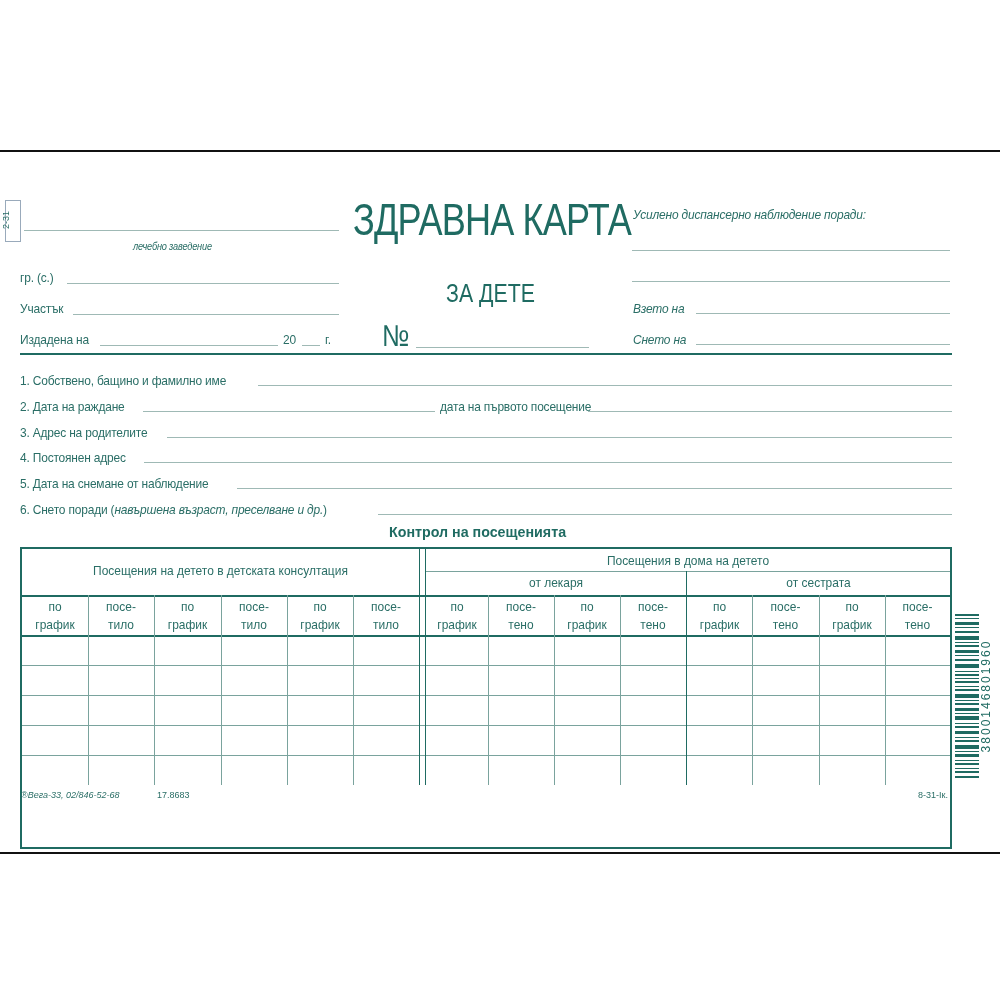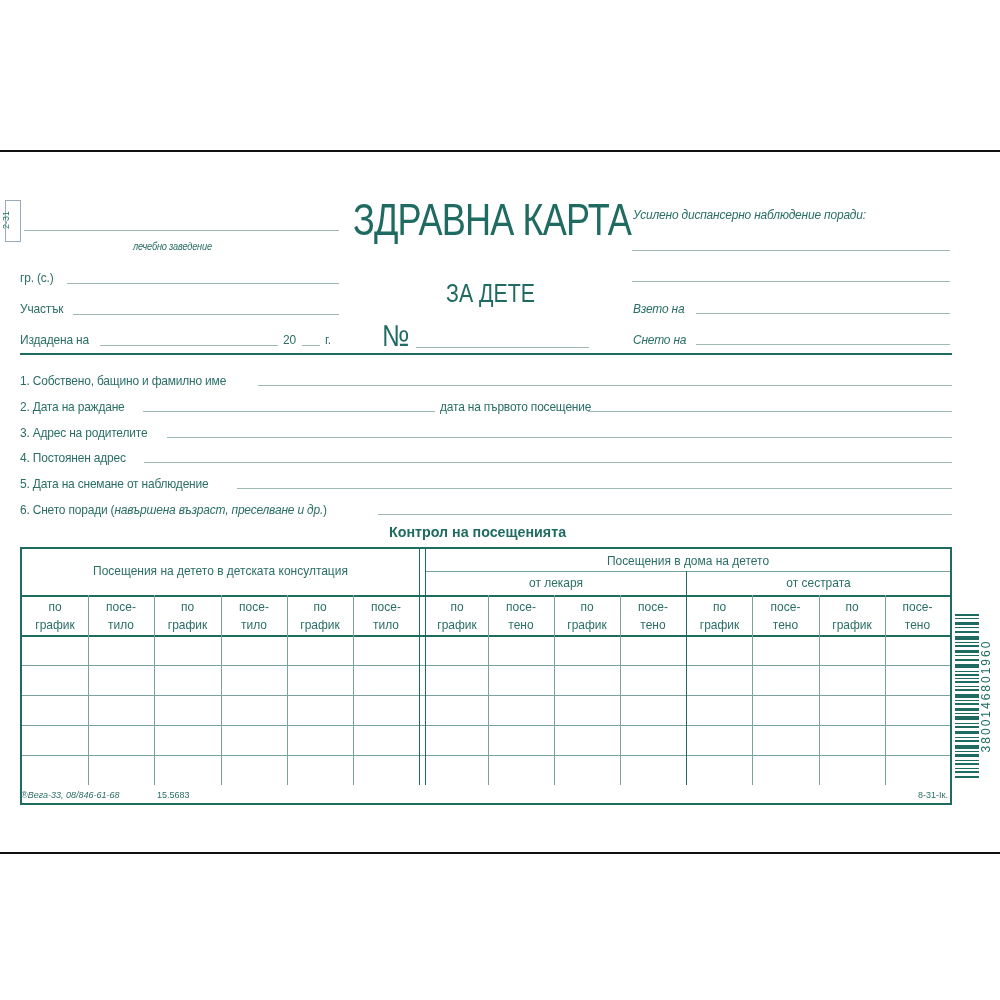--- a/index.html
+++ b/index.html
@@ -12,21 +12,21 @@
   .ital { font-style: italic; }
   .title-main { position: absolute; left: 353px; top: 195px; font-size: 44px; color: #1f6b62; letter-spacing: -1px; transform: scaleX(0.82); transform-origin: left top; white-space: nowrap; }
   .title-sub { position: absolute; left: 446px; top: 278px; font-size: 26px; color: #1f6b62; transform: scaleX(0.82); transform-origin: left top; white-space: nowrap; }
   .numero { position: absolute; left: 382px; top: 319px; font-size: 30px; color: #1f6b62; transform: scaleX(0.85); transform-origin: left top; }
   .thick-sep { position: absolute; left: 20px; width: 932px; height: 2px; background: #1f6b62; }
   .code-box { position: absolute; left: 5px; top: 200px; width: 16px; height: 42px; border: 1px solid #9ab; }
   .code-box span { position: absolute; left: -9px; top: 14px; font-size: 9px; color: #2a6e66; transform: rotate(-90deg); white-space: nowrap; }
   .section-title { position: absolute; left: 389px; top: 523px; font-size: 15px; font-weight: bold; color: #1f6b62; transform: scaleX(0.95); transform-origin: left top; white-space: nowrap; }
 
   
-  .tbl { position: absolute; left: 20px; top: 547px; width: 932px; height: 258px; border: 2px solid #1f6b62; }
+  .tbl { position: absolute; left: 20px; top: 547px; width: 932px; height: 302px; border: 2px solid #1f6b62; }
   .vl { position: absolute; width: 1px; background: #7aa39d; }
   .hl { position: absolute; height: 1px; background: #7aa39d; }
   .hl.strong { background: #1f6b62; height: 2px; }
   .hdr { position: absolute; font-size: 13px; color: #2a6e66; text-align: center; white-space: nowrap; transform: scaleX(0.92); }
   .colhdr { position: absolute; font-size: 13px; color: #2a6e66; text-align: center; line-height: 18px; transform: scaleX(0.92); }
   .foot { position: absolute; font-size: 9px; color: #2a6e66; white-space: nowrap; }
   .barcode { position: absolute; left: 955px; top: 614px; width: 24px; height: 165px; }
   .barcode-digits { position: absolute; left: 978px; top: 614px; width: 16px; height: 165px; }
   .barcode-digits span { position: absolute; left: 8px; top: 82px; transform: translate(-50%,-50%) rotate(-90deg); font-size: 12px; color: #1f6b62; white-space: nowrap; letter-spacing: 2px; }
 </style>
@@ -227,15 +227,15 @@
     <rect x="0" y="149" width="24" height="2"></rect>
     <rect x="0" y="154" width="24" height="1"></rect>
     <rect x="0" y="157" width="24" height="2"></rect>
     <rect x="0" y="162" width="24" height="2"></rect>
   </g>
 </svg>
 <div class="barcode-digits">
   <span>3800146801960</span>
 </div>
 
-<div class="foot ital" style="left:21px; top:790px;">®Вега-33, 08/846-61-68</div>
-<div class="foot" style="left:157px; top:790px;">15.5683</div>
+<div class="foot ital" style="left:21px; top:790px;">®Вега-33, 02/846-52-68</div>
+<div class="foot" style="left:157px; top:790px;">17.8683</div>
 <div class="foot" style="left:918px; top:790px;">8-31-Iк.</div>
 
 </body></html>

